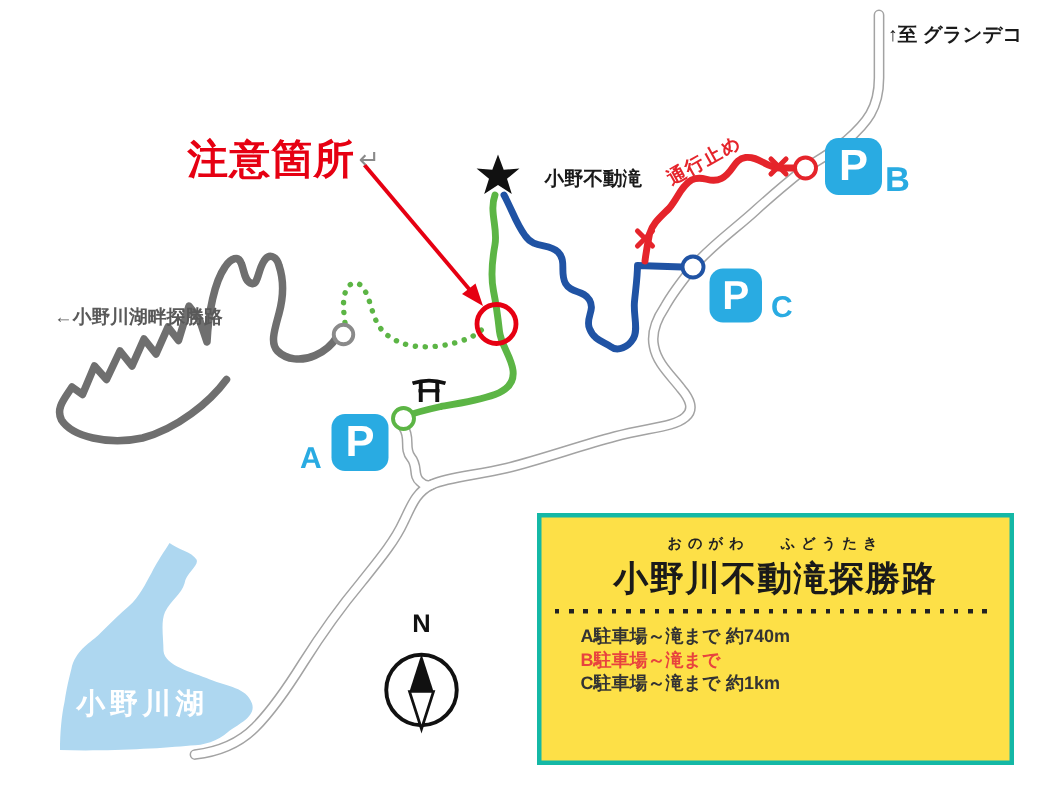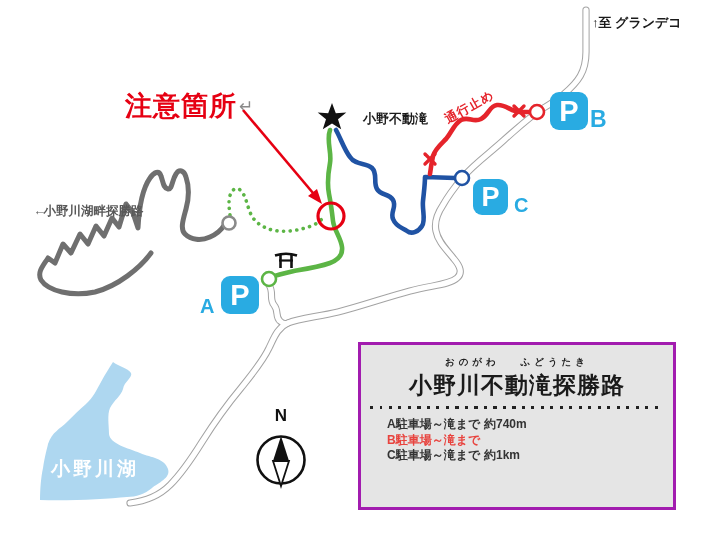--- a/index.html
+++ b/index.html
@@ -10,35 +10,35 @@
   .abs{position:absolute;white-space:nowrap;}
   svg{position:absolute;left:0;top:0;}
 
   .caution-label{left:125px;top:72px;font-size:27px;font-weight:bold;color:var(--caution_red);
     font-family:"Liberation Serif","DejaVu Serif",serif;letter-spacing:1px;margin-top:16px;}
   .caution-label .crlf{color:#8a8a8a;font-size:17px;font-weight:normal;vertical-align:3px;
     font-family:"Liberation Sans",sans-serif;margin-left:2px;}
 
   .waterfall-label{left:363px;top:110px;font-size:13px;font-weight:bold;color:#1a1a1a;}
   .grandeco-label{left:592px;top:14px;font-size:13px;font-weight:bold;color:#1a1a1a;}
-  .lakeside-label{left:36px;top:203px;font-size:12.5px;font-weight:bold;color:var(--text_gray);font-family:Liberation Mono, monospace;}
+  .lakeside-label{left:36px;top:203px;font-size:12.5px;font-weight:bold;color:var(--text_gray);}
   .closed-label{left:446px;top:112px;font-size:12.5px;font-weight:bold;color:var(--closed_red);
     transform:rotate(-29deg);transform-origin:0 50%;letter-spacing:1px;}
   .lake-label{left:51px;top:456px;font-size:19px;font-weight:bold;color:#fff;letter-spacing:3px;}
   .north-label{left:270px;top:406px;width:22px;text-align:center;font-size:17px;font-weight:bold;color:#111;}
 
   .pbox{width:38px;height:38px;background:var(--parking_blue);color:#fff;border-radius:9px;
     display:flex;align-items:center;justify-content:center;font-size:29px;font-weight:bold;}
   .plabel{color:var(--parking_blue);font-weight:bold;}
   .pbox-b{left:550px;top:92px;} .plabel-b{left:590px;top:106px;font-size:23px;}
   .pbox-c{left:473px;top:179px;width:35px;height:36px;font-size:27px;} .plabel-c{left:514px;top:194px;font-size:20px;}
   .pbox-a{left:221px;top:276px;} .plabel-a{left:200px;top:295px;font-size:20px;}
 
   .infobox{left:358px;top:342px;width:318px;height:168px;box-sizing:border-box;
-    border:3px solid #a21caf;background:#e5e5e5;}
+    border:3px solid #14b8a6;background:#fde047;}
   .furigana{margin-top:11px;text-align:center;font-size:9.5px;font-weight:bold;color:#222;
     letter-spacing:4px;word-spacing:14px;}
   .ititle{text-align:center;font-size:23px;font-weight:bold;color:#1a1a1a;letter-spacing:1px;margin-top:1px;}
   .dots{margin:5px 9px 0 9px;height:3px;
     background:repeating-linear-gradient(90deg,#222 0 3px,transparent 3px 9.5px);}
   .irows{margin:8px 12px 0 26px;}
   .irow{display:flex;font-size:12px;font-weight:bold;color:#333;line-height:15.5px;}
   .irow .ilabel{width:97px;}
   .irow.red{color:var(--info_red);}
 </style>

